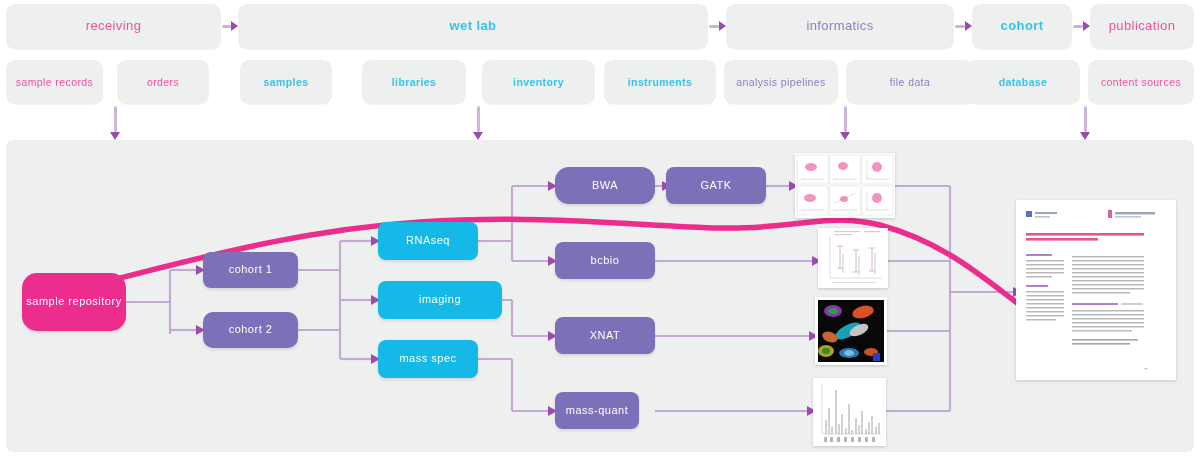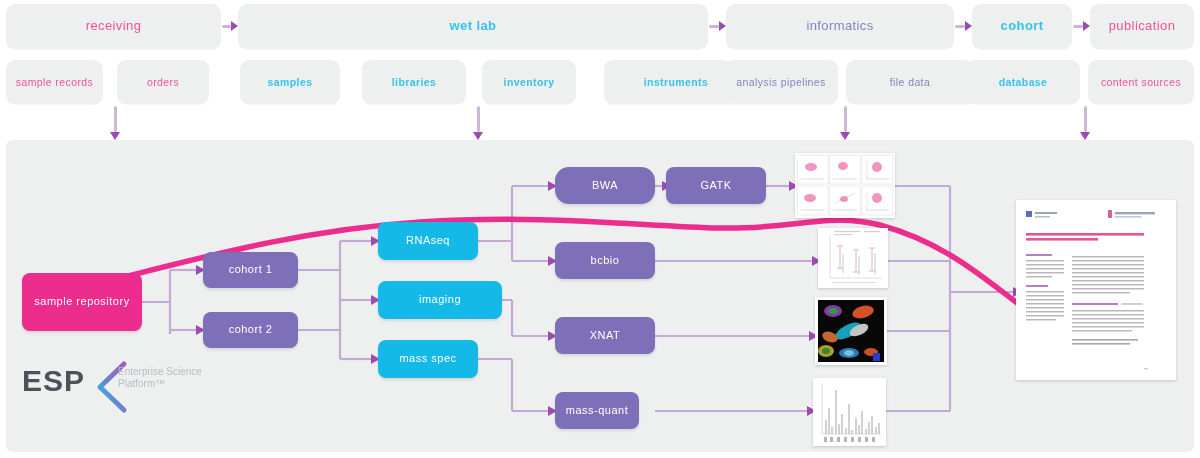--- a/index.html
+++ b/index.html
@@ -90,24 +90,24 @@
       <div class="harrow" style="left: 1073px; top: 21px; width: 17px;">
         <div class="shaft"></div>
         <div class="head"></div>
       </div>
       <div class="pill row1 pink-txt" style="left: 1090px; top: 4px; width: 104px;">publication</div>
     </div>
 
   <div id="row2">
       <div class="pill row2 pink-txt" style="left: 6px; top: 60px; width: 97px;">sample records</div>
       <div class="pill row2 pink-txt" style="left: 117px; top: 44px; width: 92px; margin-top: 16px;">orders</div>
-      <div class="pill row2 cyan-txt" style="left: 240px; top: 60px; width: 100px;">samples</div>
+      <div class="pill row2 cyan-txt" style="left: 240px; top: 60px; width: 92px;">samples</div>
       <div class="pill row2 cyan-txt" style="left: 362px; top: 60px; width: 104px;">libraries</div>
-      <div class="pill row2 cyan-txt" style="left: 482px; top: 60px; width: 94px;">inventory</div>
-      <div class="pill row2 cyan-txt" style="left: 604px; top: 60px; width: 112px; padding-left: 16px;">instruments</div>
+      <div class="pill row2 cyan-txt" style="left: 482px; top: 60px; width: 113px;">inventory</div>
+      <div class="pill row2 cyan-txt" style="left: 604px; top: 60px; width: 112px;">instruments</div>
       <div class="pill row2 purp-txt" style="left: 724px; top: 60px; width: 114px; text-align: center;">analysis pipelines</div>
       <div class="pill row2 purp-txt" style="left: 846px; top: 60px; width: 128px;">file data</div>
       <div class="pill row2 cyan-txt" style="left: 966px; top: 60px; width: 114px;">database</div>
       <div class="pill row2 pink-txt" style="left: 1088px; top: 60px; width: 106px;">content sources</div>
     </div>
 
   <div id="drops">
       <div class="varrow" style="left: 110px; top: 106px; height: 34px;">
         <div class="shaft"></div>
         <div class="head"></div>
@@ -186,23 +186,23 @@
       <polygon points="812,256 821,261 812,266"></polygon>
       <polygon points="809,331 818,336 809,341"></polygon>
       <polygon points="807,406 816,411 807,416"></polygon>
       <polygon points="1013,287 1022,292 1013,297"></polygon>
     </g>
 
     <path d="M112,280 C200,258 300,230 420,222 C540,214 640,226 720,228 C790,230 828,212 880,225 C950,244 990,284 1032,314" stroke="#ec2d8e" stroke-width="5.5" fill="none" stroke-linecap="round"></path>
   </svg>
 
   <div id="nodes">
-      <div class="node pink" style="left: 22px; top: 273px; width: 120px; height: 58px;">sample repository</div>
+      <div class="node pink" style="left: 22px; top: 273px; width: 104px; height: 58px; border-radius: 15px;">sample repository</div>
       <div class="node purple" style="left: 203px; top: 252px; width: 95px; height: 36px;">cohort 1</div>
-      <div class="node purple" style="left: 203px; top: 312px; width: 95px; height: 36px;">cohort 2</div>
+      <div class="node purple" style="left: 203px; top: 312px; width: 95px; height: 36px; border-radius: 10px;">cohort 2</div>
       <div class="node cyan" style="left: 378px; top: 222px; width: 100px; height: 38px;">RNAseq</div>
       <div class="node cyan" style="left: 378px; top: 281px; width: 124px; height: 38px;">imaging</div>
       <div class="node cyan" style="left: 378px; top: 340px; width: 100px; height: 38px;">mass spec</div>
       <div class="node purple" style="left: 555px; top: 167px; width: 100px; height: 37px; border-radius: 14px;">BWA</div>
       <div class="node purple" style="left: 666px; top: 167px; width: 100px; height: 37px;">GATK</div>
       <div class="node purple" style="left: 555px; top: 242px; width: 100px; height: 37px;">bcbio</div>
       <div class="node purple" style="left: 555px; top: 317px; width: 100px; height: 37px;">XNAT</div>
       <div class="node purple" style="left: 555px; top: 392px; width: 84px; height: 37px;">mass-quant</div>
     </div>
 
@@ -394,28 +394,14 @@
           <rect x="56" y="130" width="60" height="1.5"></rect>
       </g>
       <g fill="#a8a8a8">
         <rect x="56" y="139" width="66" height="1.6"></rect>
           <rect x="56" y="143" width="58" height="1.6"></rect>
       </g>
       <rect x="128" y="168" width="4" height="1.4" fill="#cfcfcf"></rect>
     </svg>
   </div>
 
-  <div id="logo">
-    <div class="esp">ESP</div>
-    <svg width="60" height="58" style="position:absolute;left:62px;top:0;">
-      <defs>
-        <linearGradient id="chev" x1="1" y1="0" x2="0" y2="1">
-          <stop offset="0" stop-color="#a85bbf"></stop>
-            <stop offset=".5" stop-color="#6f7fd0"></stop>
-            <stop offset="1" stop-color="#1fc0e8"></stop>
-        </linearGradient>
-      </defs>
-      <path d="M40,6 L16,29 L40,52" stroke="url(#chev)" stroke-width="5" fill="none" stroke-linecap="round" stroke-linejoin="round"></path>
-    </svg>
-    <div class="tag">Enterprise Science Platform™</div>
-  </div>
 
 </div>
 
 </body></html>

